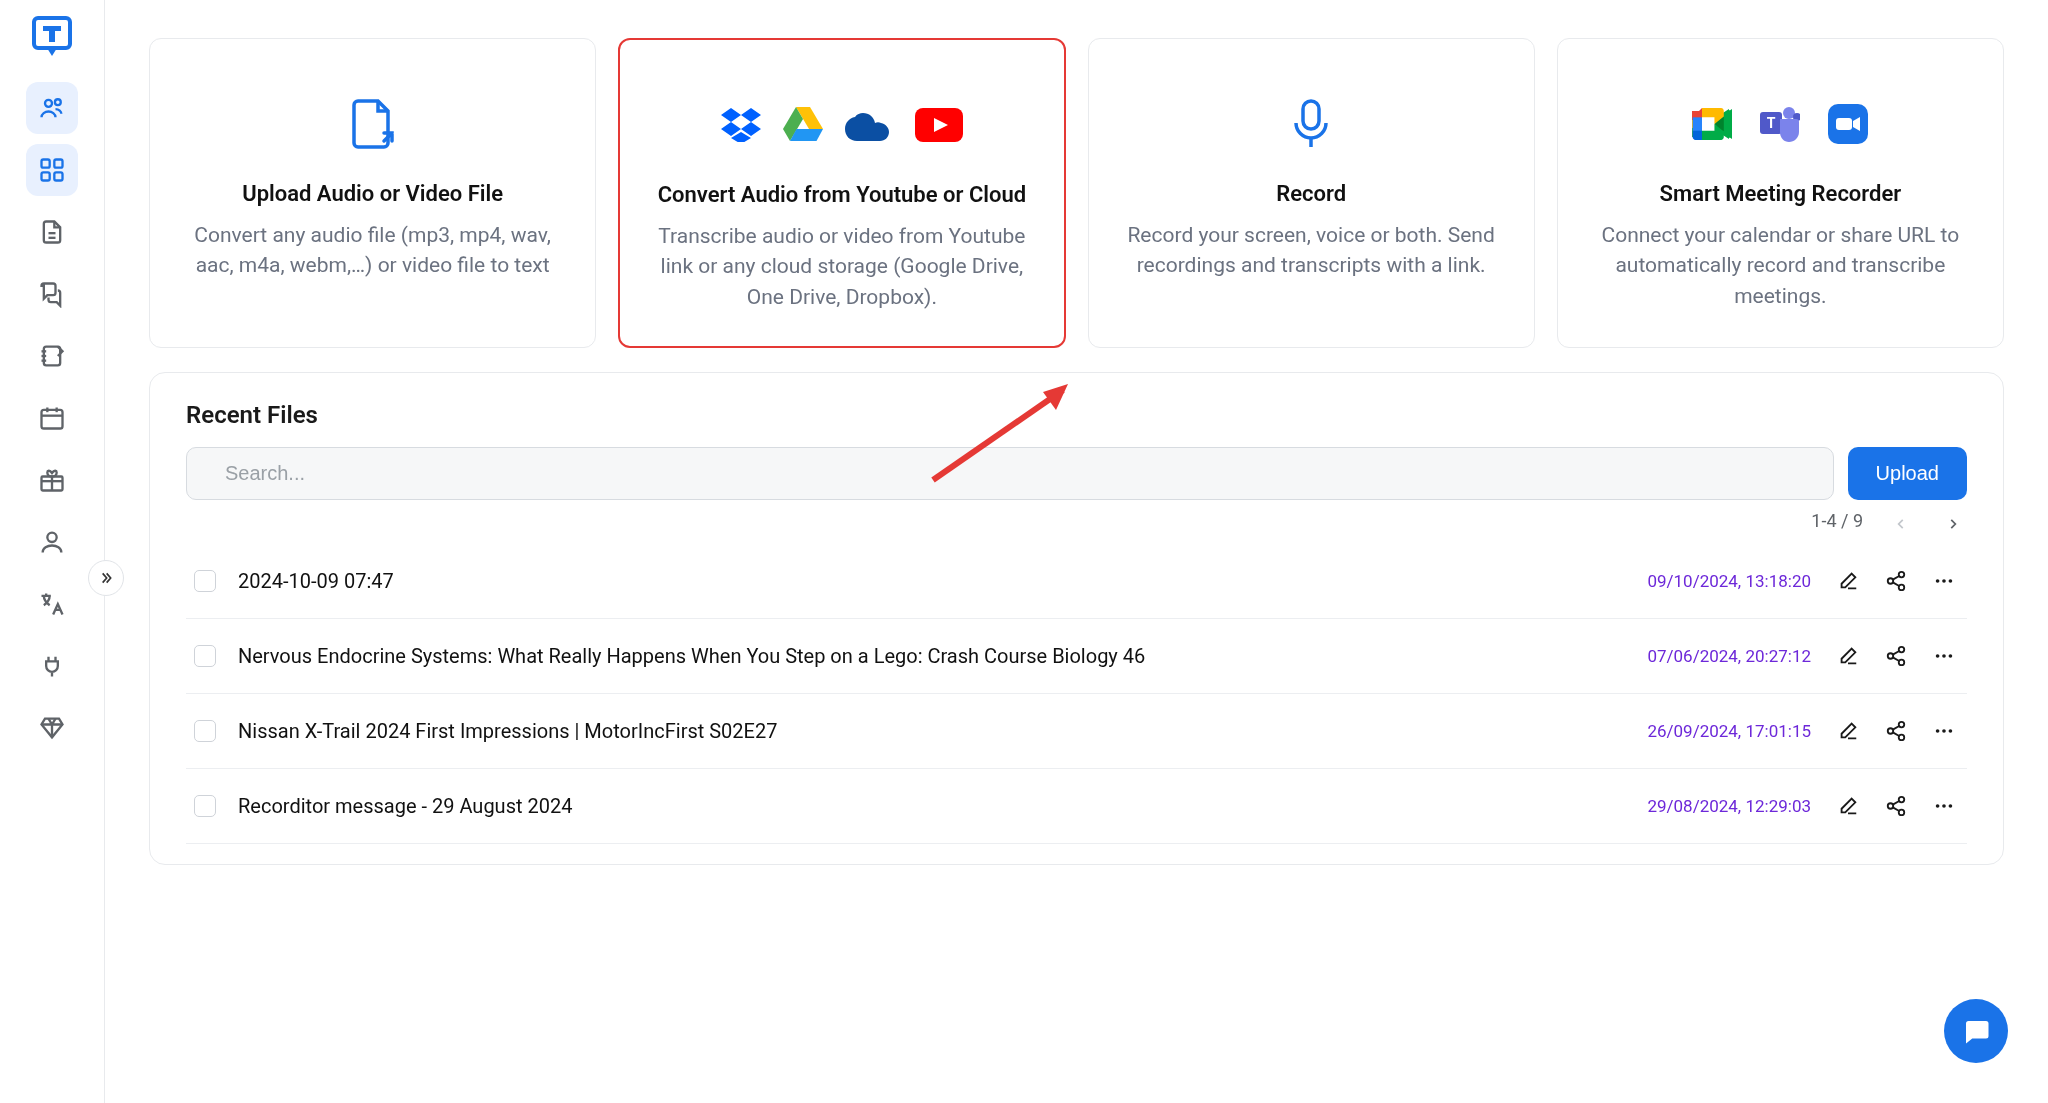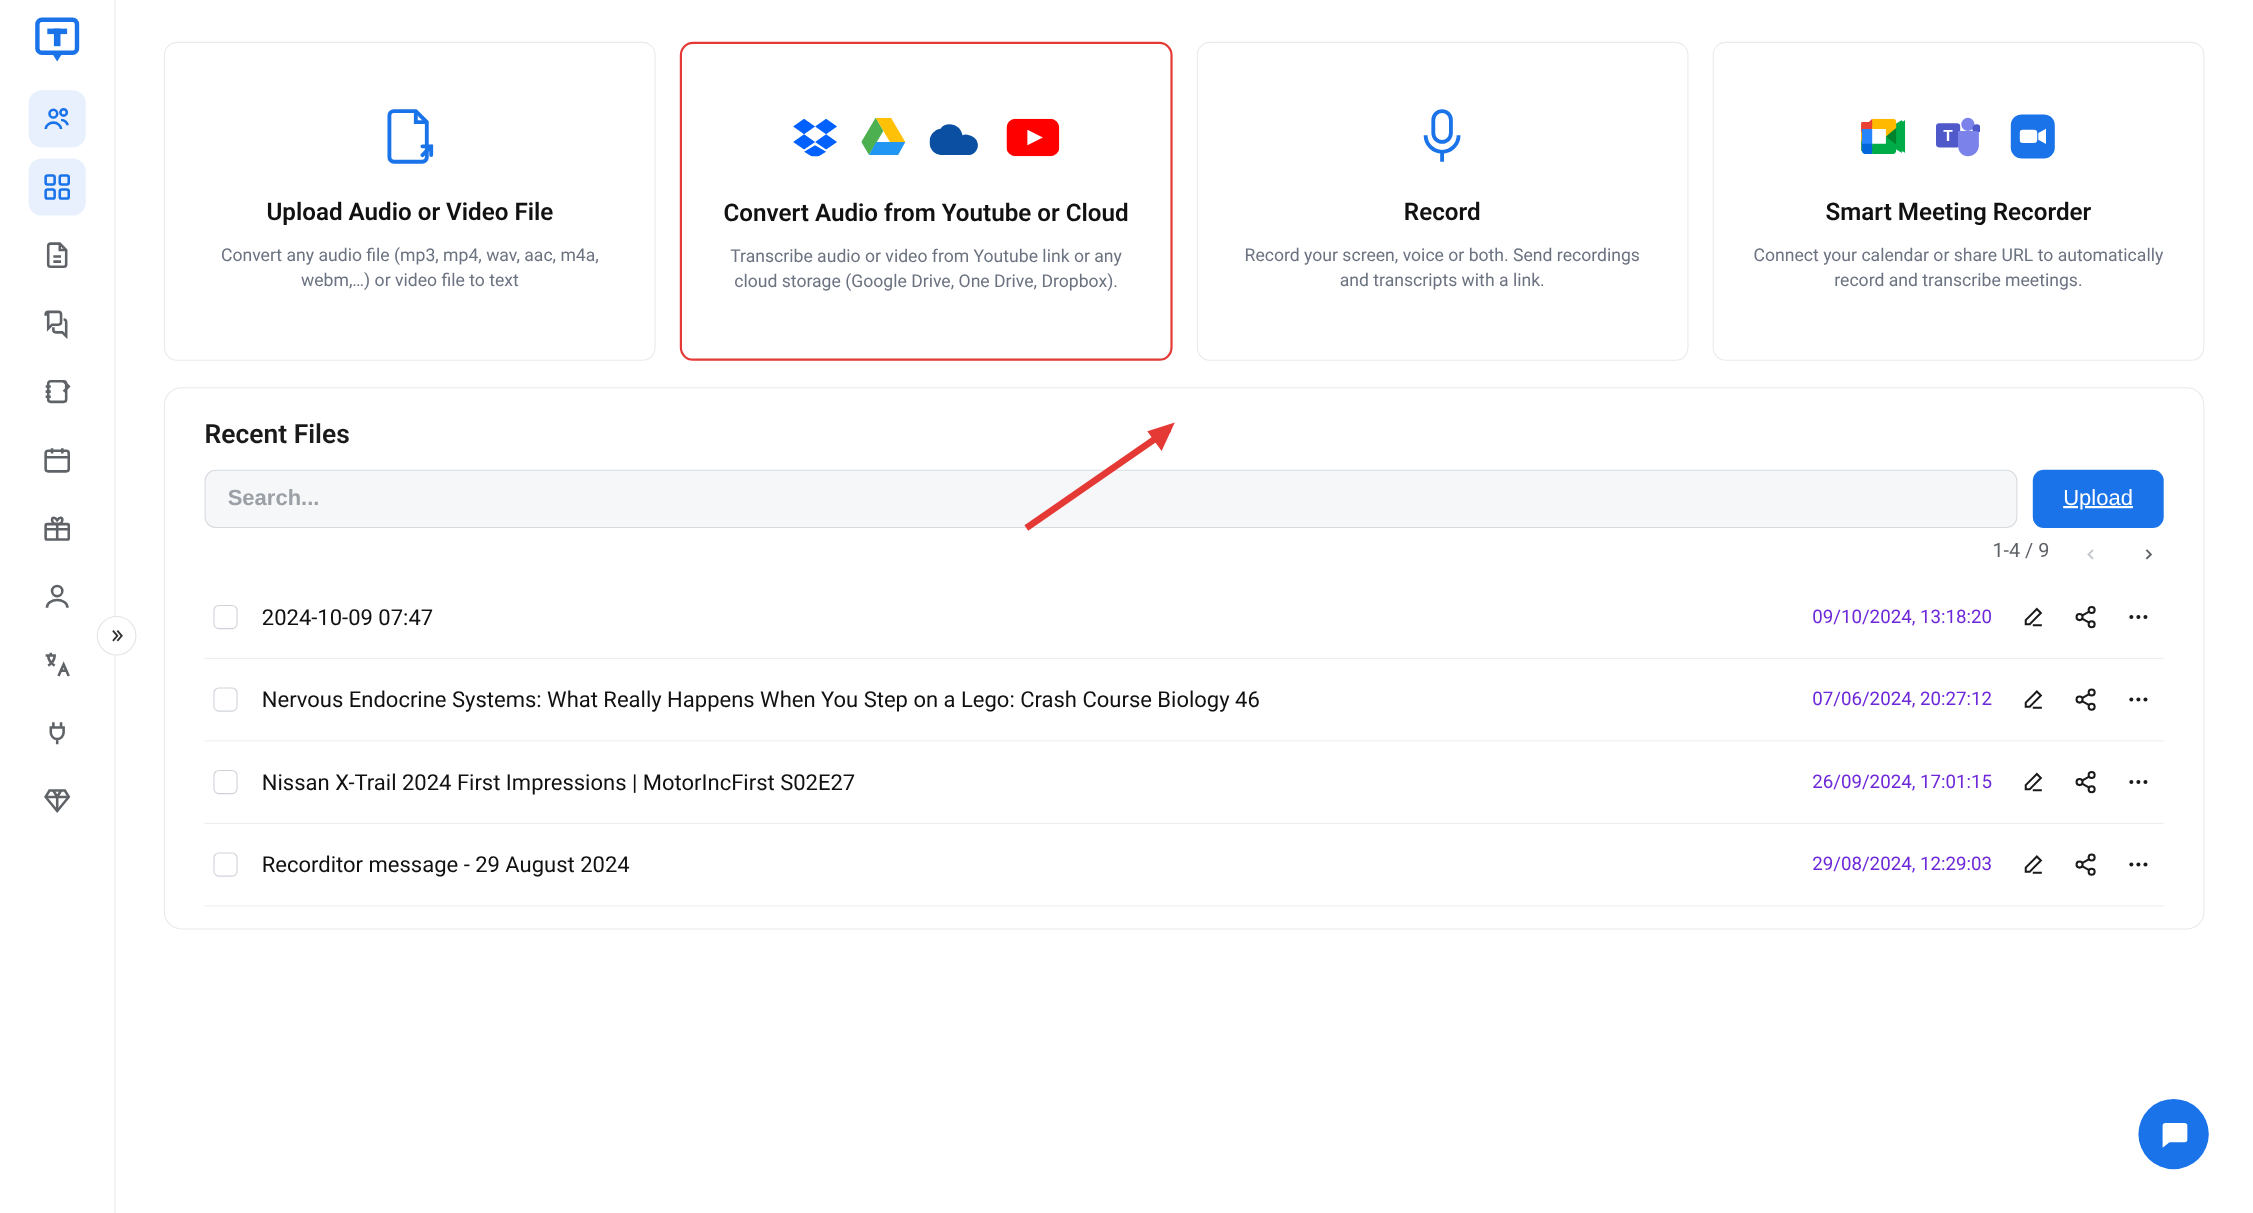--- a/index.html
+++ b/index.html
@@ -98,21 +98,21 @@
   margin-top: 18px;
 }
 .card-icon-single { height: 70px; display:flex; align-items:center; justify-content:center; margin-bottom:22px; margin-top:18px;}
 .card-title {
   font-size: 22px;
   font-weight: 600;
   margin-bottom: 14px;
   color: #111;
 }
 .card-desc {
-  font-size: 16px;
+  font-size: 21px;
   color: #6b7280;
   line-height: 1.45;
 }
 .recent-panel {
   border: 1.5px solid #e8eaed;
   border-radius: 16px;
   padding: 28px 36px 20px;
 }
 .recent-title {
   font-size: 24px;
@@ -122,36 +122,34 @@
 .recent-controls {
   display: flex;
   gap: 14px;
   margin-bottom: 10px;
 }
 .search-input {
   flex: 1;
   border: 1.5px solid #d7dbe0;
   background: #f6f7f8;
   border-radius: 10px;
-  padding: 14px 20px;
+  padding: 14px 38px;
   font-size: 20px;
   color: #333;
-  font-weight: bold;
 }
 .search-input::placeholder { color: #9aa0a6; }
 .upload-btn {
   background: #1a73e8;
   color: #fff;
   border: none;
   border-radius: 10px;
   font-size: 20px;
   font-weight: 500;
   padding: 0 28px;
   cursor: pointer;
-  text-decoration: underline;
 }
 .pager {
   display: flex;
   justify-content: flex-end;
   align-items: flex-start;
   gap: 24px;
   margin-bottom: 6px;
   color: #5f6368;
   font-size: 18px;
 }

